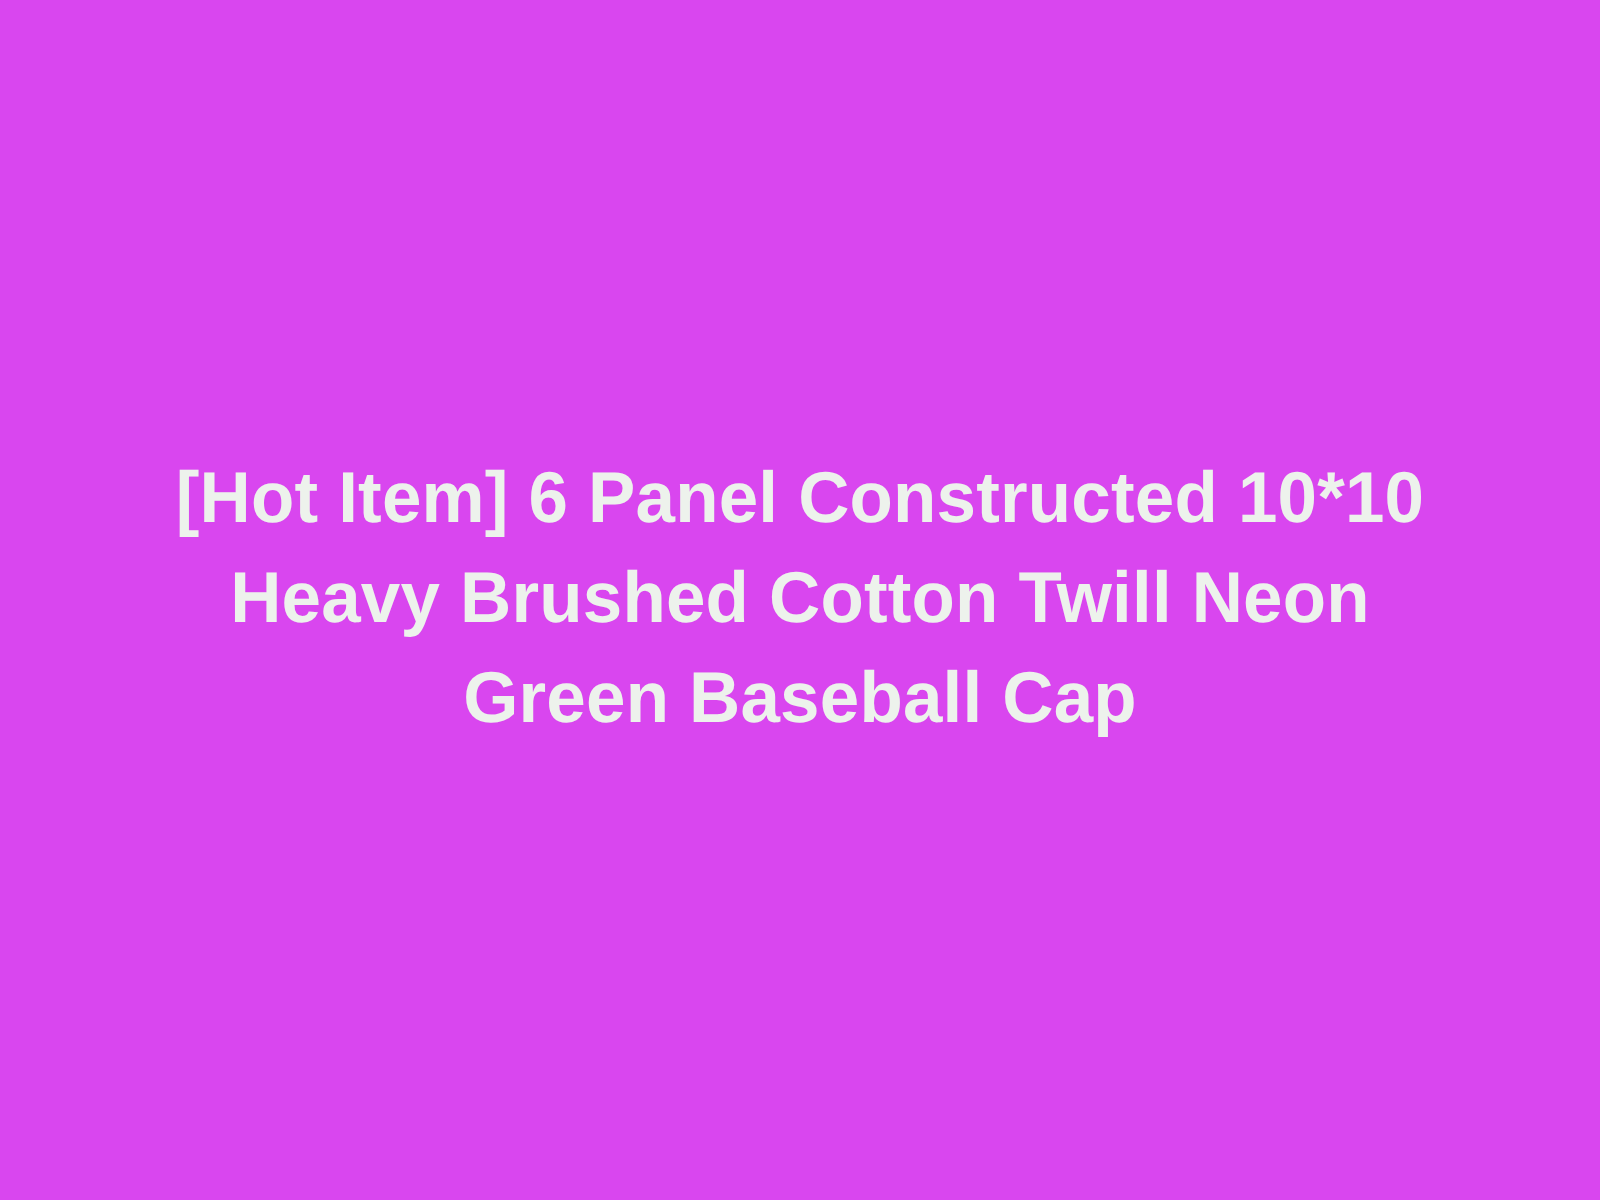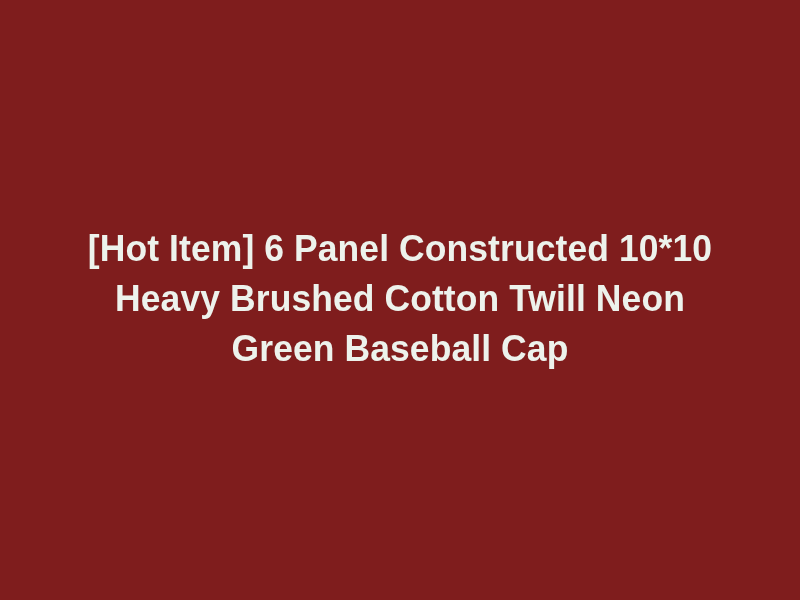--- a/index.html
+++ b/index.html
@@ -13,21 +13,21 @@
     height: 600px;
     overflow: hidden;
     font-family: "Liberation Sans", sans-serif;
   }
 
   #placeholder-card {
     position: relative;
     width: 800px;
     height: 600px;
     box-sizing: border-box;
-    background-color: #7f1d1d;
+    background-color: #d946ef;
     display: flex;
     align-items: center;
     justify-content: center;
   }
 
   #title-block {
     width: 720px;
     text-align: center;
     padding-bottom: 2px;
   }

